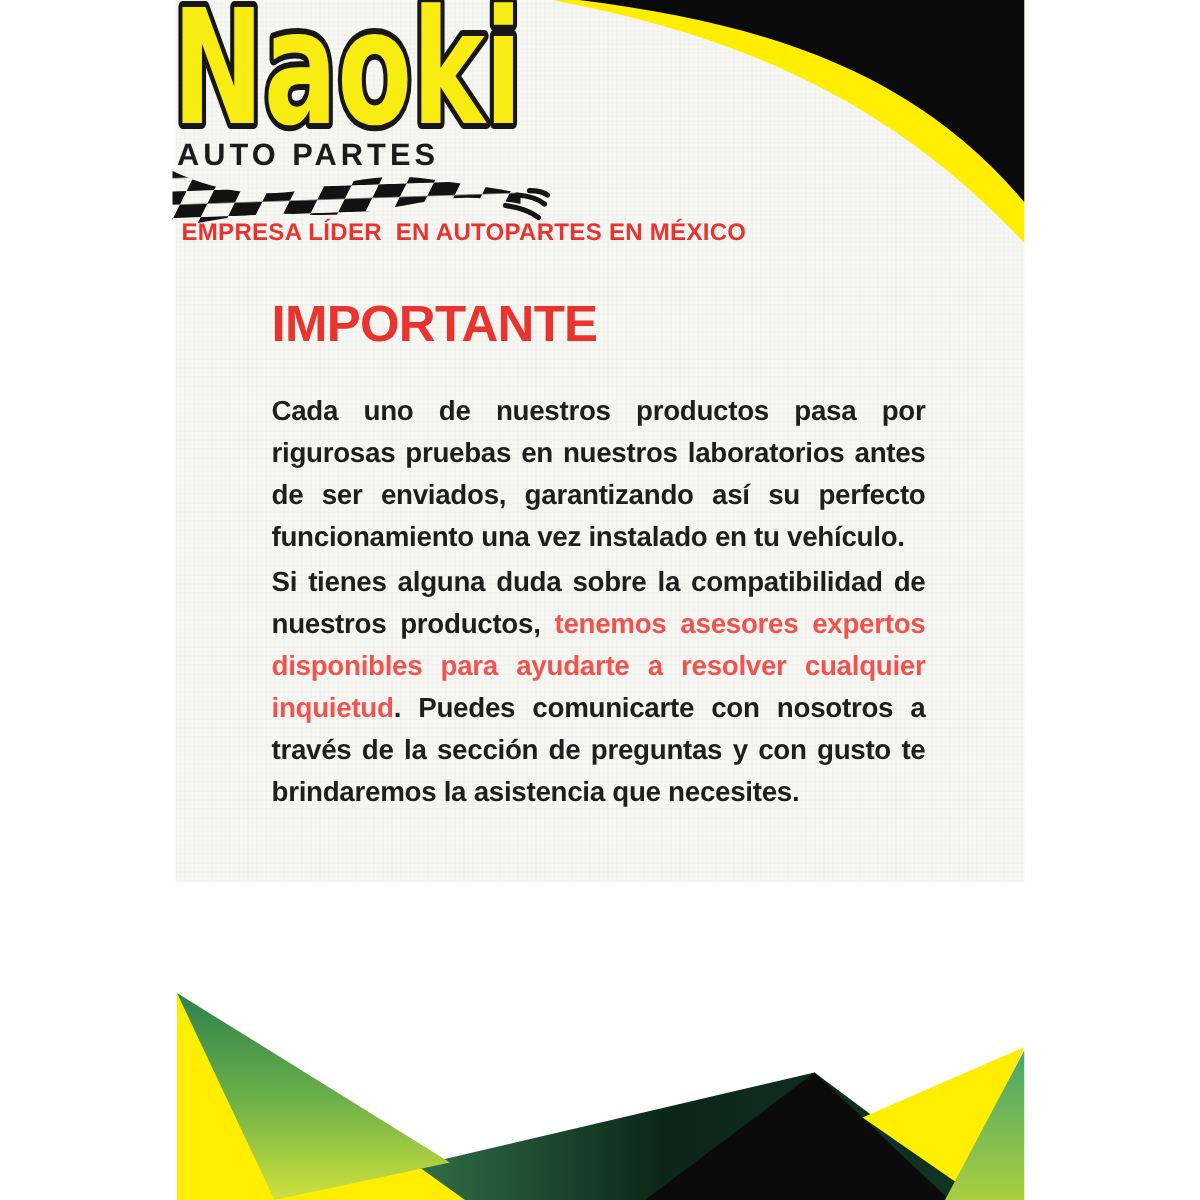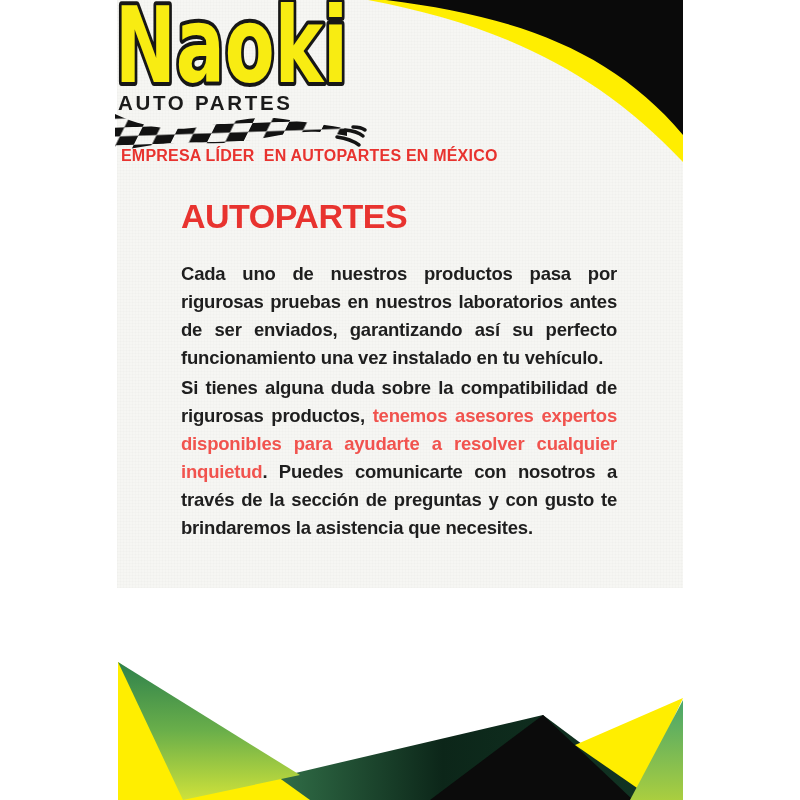--- a/index.html
+++ b/index.html
@@ -74,24 +74,24 @@
         </defs>
         <path d="M0,4 C25,16 55,22 85,17 C115,12 140,5 168,9 C195,13 215,15 232,19
                  L232,26 C210,22 196,20 172,24 C146,28 118,35 88,33 C58,31 28,36 0,42 Z" fill="url(#chk)"></path>
         <path d="M230,20 q12,1 18,6 M222,27 q14,2 22,8 M238,17 q8,0 12,3" stroke="#141414" stroke-width="3.5" fill="none" stroke-linecap="round"></path>
       </svg>
 
       <div class="tagline" style="color:#e8332f;">EMPRESA LÍDER  EN AUTOPARTES EN MÉXICO</div>
     </header>
 
     <main class="body-col">
-      <h1 style="color:#e8332f;">AUTOPARTES</h1>
+      <h1 style="color:#e8332f;">IMPORTANTE</h1>
 
       <p style="color:#1e1e1e;">Cada uno de nuestros productos pasa por rigurosas pruebas en nuestros laboratorios antes de ser enviados, garantizando así su perfecto funcionamiento una vez instalado en tu vehículo.</p>
 
       <p style="color:#1e1e1e;">
-        <span>Si tienes alguna duda sobre la compatibilidad de rigurosas productos, </span><span style="color:#f1534e;">tenemos asesores expertos disponibles para ayudarte a resolver cualquier inquietud</span><span>. Puedes comunicarte con nosotros a través de la sección de preguntas y con gusto te brindaremos la asistencia que necesites.</span>
+        <span>Si tienes alguna duda sobre la compatibilidad de nuestros productos, </span><span style="color:#f1534e;">tenemos asesores expertos disponibles para ayudarte a resolver cualquier inquietud</span><span>. Puedes comunicarte con nosotros a través de la sección de preguntas y con gusto te brindaremos la asistencia que necesites.</span>
       </p>
 
     </main>
 
   </div>
 </div>
 
 </body></html>

